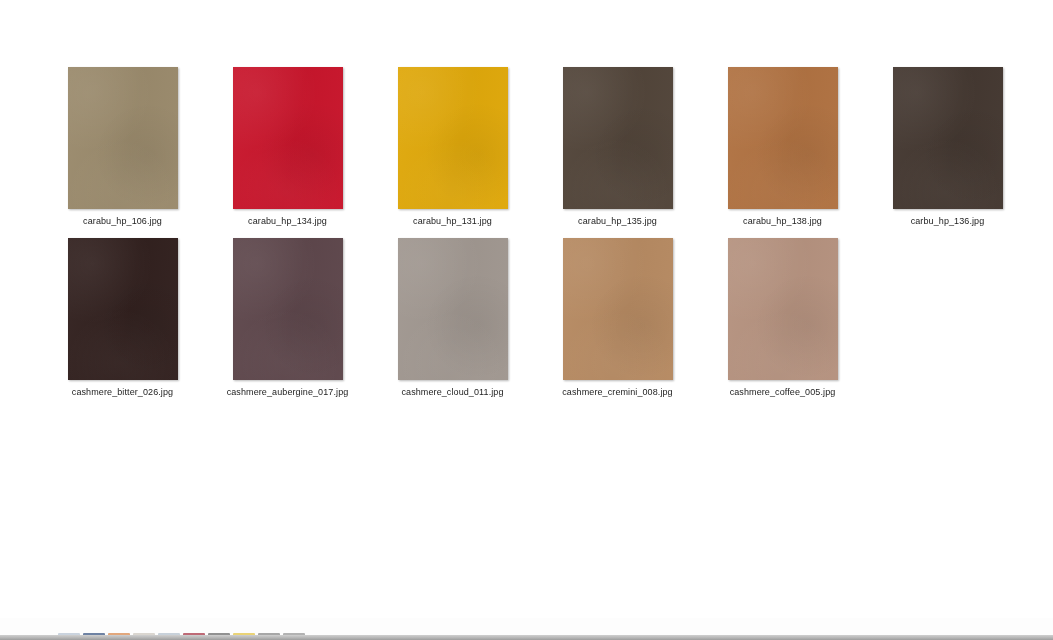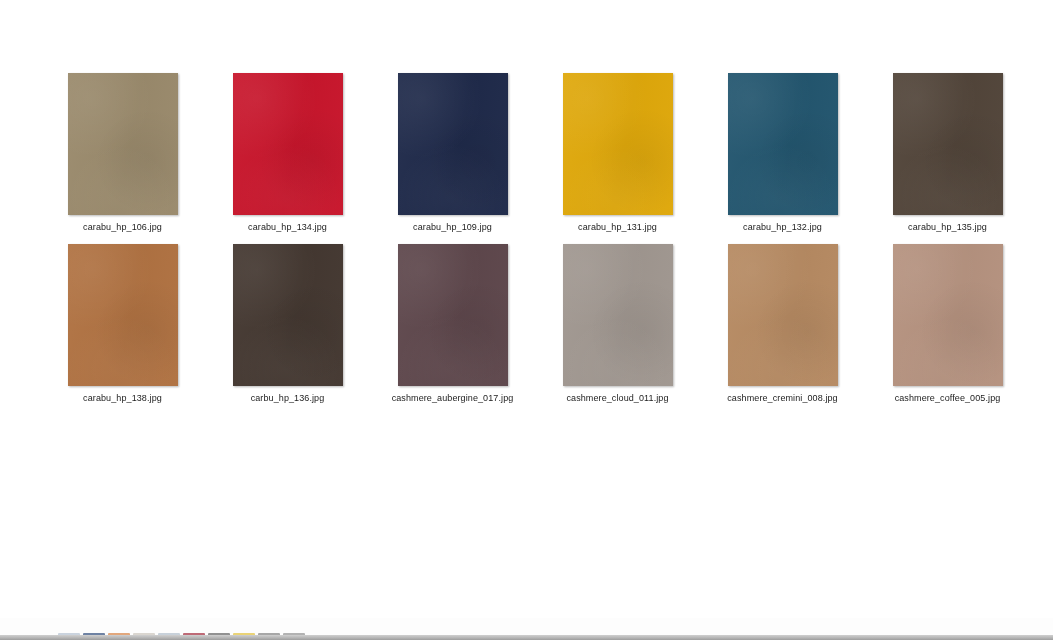--- a/index.html
+++ b/index.html
@@ -21,21 +21,21 @@
     left: 0;
     top: 0;
     width: 1053px;
     height: 618px;
     background: #ffffff;
   }
 
   #thumb-grid {
     position: absolute;
     left: 40px;
-    top: 62px;
+    top: 56px;
     width: 990px;
     display: grid;
     grid-template-columns: repeat(6, 165px);
     grid-auto-rows: 171px;
   }
 
   .grid-cell {
     position: relative;
     width: 165px;
     height: 171px;
@@ -127,53 +127,47 @@
         <div class="thumb-label">carabu_hp_106.jpg</div>
       </div>
       <div class="grid-cell">
         <div class="thumb-frame">
           <div class="thumb-swatch" style="background: rgb(200, 22, 44);"></div>
         </div>
         <div class="thumb-label">carabu_hp_134.jpg</div>
       </div>
       <div class="grid-cell">
         <div class="thumb-frame">
-          <div class="thumb-swatch" style="background: rgb(31, 42, 74);"></div>
-        </div>
-        <div class="thumb-label">carabu_hp_109.jpg</div>
-      </div>
-      <div class="grid-cell">
-        <div class="thumb-frame">
           <div class="thumb-swatch" style="background: rgb(223, 168, 11);"></div>
         </div>
         <div class="thumb-label">carabu_hp_131.jpg</div>
       </div>
       <div class="grid-cell">
         <div class="thumb-frame">
-          <div class="thumb-swatch" style="background: rgb(35, 86, 111);"></div>
-        </div>
-        <div class="thumb-label">carabu_hp_132.jpg</div>
-      </div>
-      <div class="grid-cell">
-        <div class="thumb-frame">
           <div class="thumb-swatch" style="background: rgb(82, 69, 58);"></div>
         </div>
         <div class="thumb-label">carabu_hp_135.jpg</div>
       </div>
       <div class="grid-cell">
         <div class="thumb-frame">
           <div class="thumb-swatch" style="background: rgb(176, 114, 66);"></div>
         </div>
         <div class="thumb-label">carabu_hp_138.jpg</div>
       </div>
       <div class="grid-cell">
         <div class="thumb-frame">
           <div class="thumb-swatch" style="background: rgb(68, 56, 49);"></div>
         </div>
         <div class="thumb-label">carbu_hp_136.jpg</div>
+      </div>
+      <div class="grid-cell">
+        <div class="thumb-frame">
+          <div class="thumb-swatch" style="background: rgb(50, 33, 31);"></div>
+        </div>
+        <div class="thumb-label">cashmere_bitter_026.jpg</div>
       </div>
       <div class="grid-cell">
         <div class="thumb-frame">
           <div class="thumb-swatch" style="background: rgb(94, 71, 76);"></div>
         </div>
         <div class="thumb-label">cashmere_aubergine_017.jpg</div>
       </div>
       <div class="grid-cell">
         <div class="thumb-frame">
           <div class="thumb-swatch" style="background: rgb(160, 151, 144);"></div>

